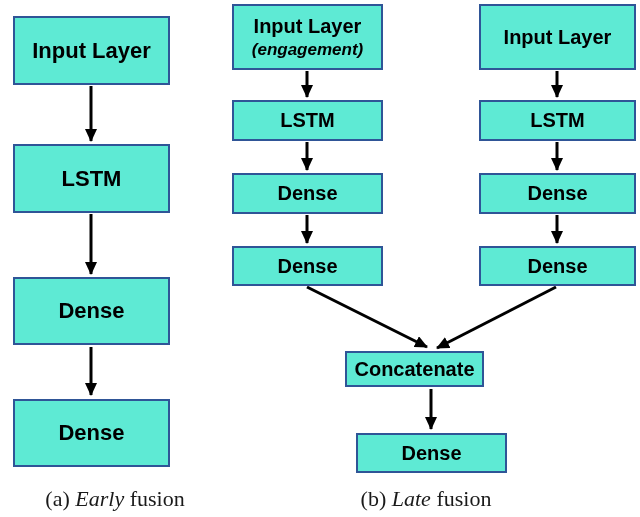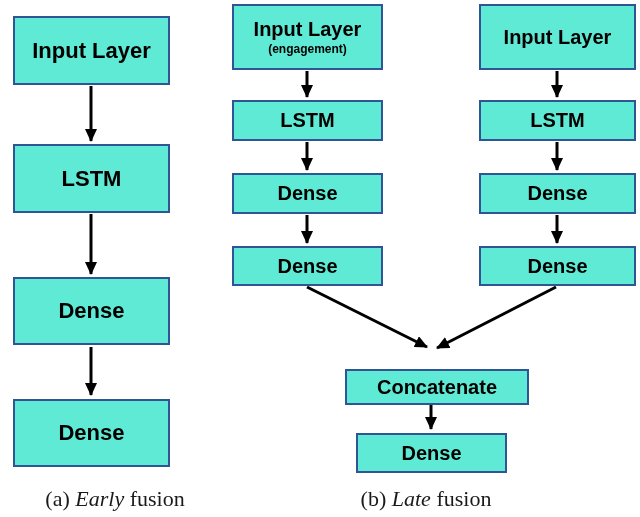--- a/index.html
+++ b/index.html
@@ -24,21 +24,21 @@
     display: flex;
     flex-direction: column;
     align-items: center;
     justify-content: center;
     text-align: center;
     color: #000000;
     font-weight: bold;
     line-height: 1.25;
   }
   .node .label-main { font-size: 20px; }
-  .node .label-sub  { font-size: 12px; }
+  .node .label-sub  { font-size: 17px; font-style: italic; }
   .panel-a .label-main { font-size: 22px; }
   .caption {
     position: absolute;
     font-family: "Liberation Serif", serif;
     font-size: 22px;
     color: #1a1a1a;
     text-align: center;
   }
   .caption .ital { font-style: italic; }
 </style>
@@ -105,21 +105,21 @@
   <div class="node" style="left:479px; top:100px; width:157px; height:41px;">
     <div class="label-main">LSTM</div>
   </div>
   <div class="node" style="left:479px; top:173px; width:157px; height:41px;">
     <div class="label-main">Dense</div>
   </div>
   <div class="node" style="left:479px; top:246px; width:157px; height:40px;">
     <div class="label-main">Dense</div>
   </div>
 
-  <div class="node" style="left:345px; top:369px; width:184px; height:36px;">
+  <div class="node" style="left:345px; top:351px; width:139px; height:36px;">
     <div class="label-main">Concatenate</div>
   </div>
   <div class="node" style="left:356px; top:433px; width:151px; height:40px;">
     <div class="label-main">Dense</div>
   </div>
 
   <div class="caption" style="left:331px; top:486px; width:190px;">
     <span>(b)</span>
     <span class="ital">Late</span>
     <span>fusion</span>

